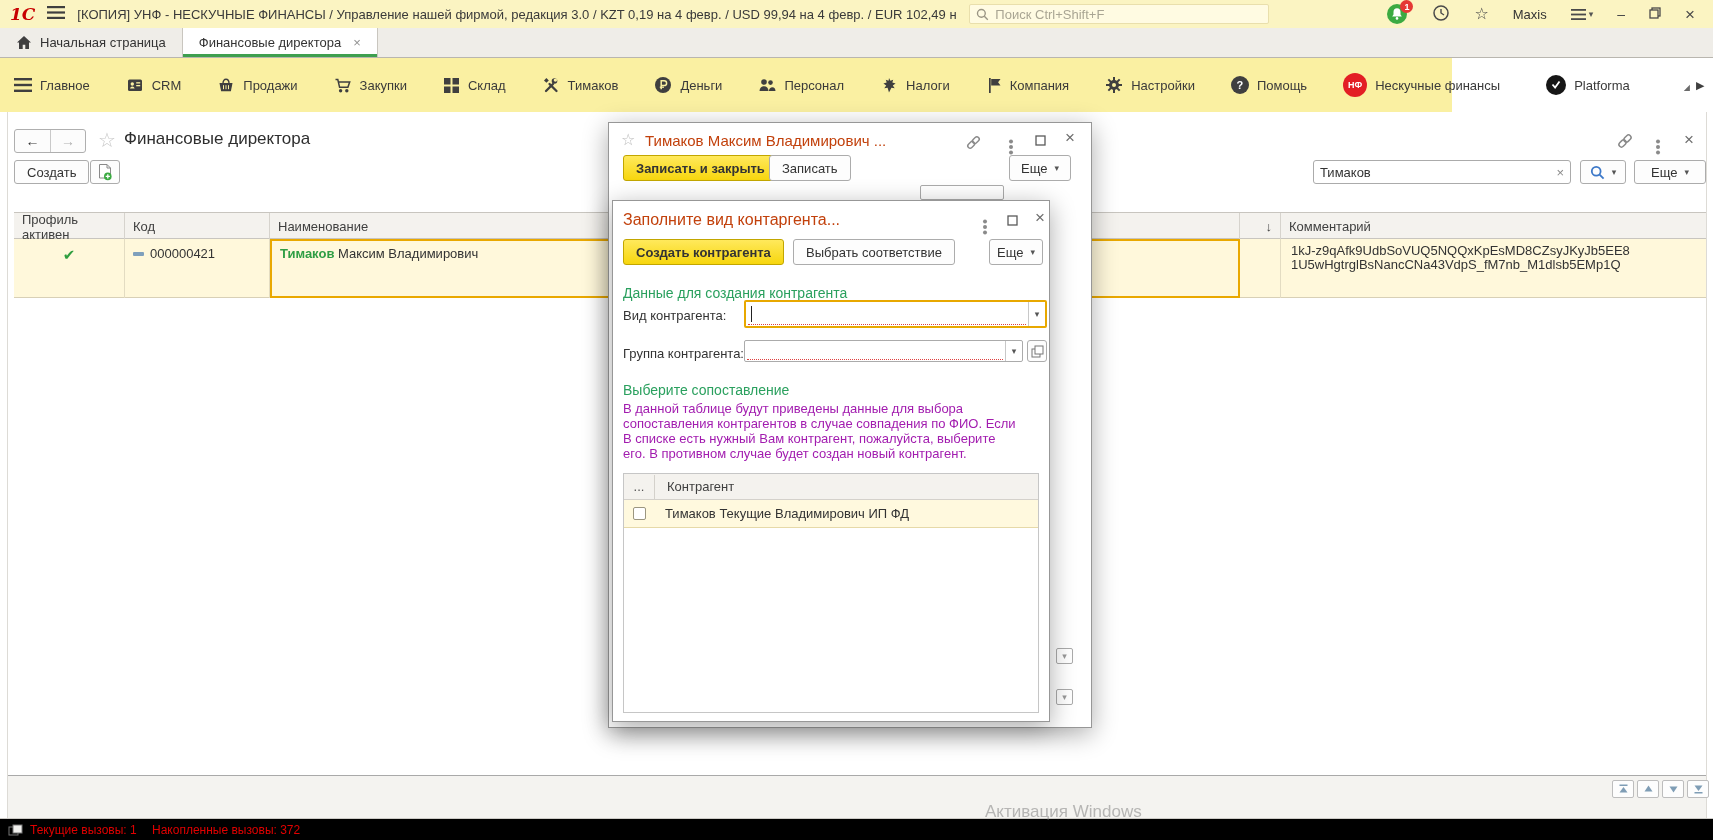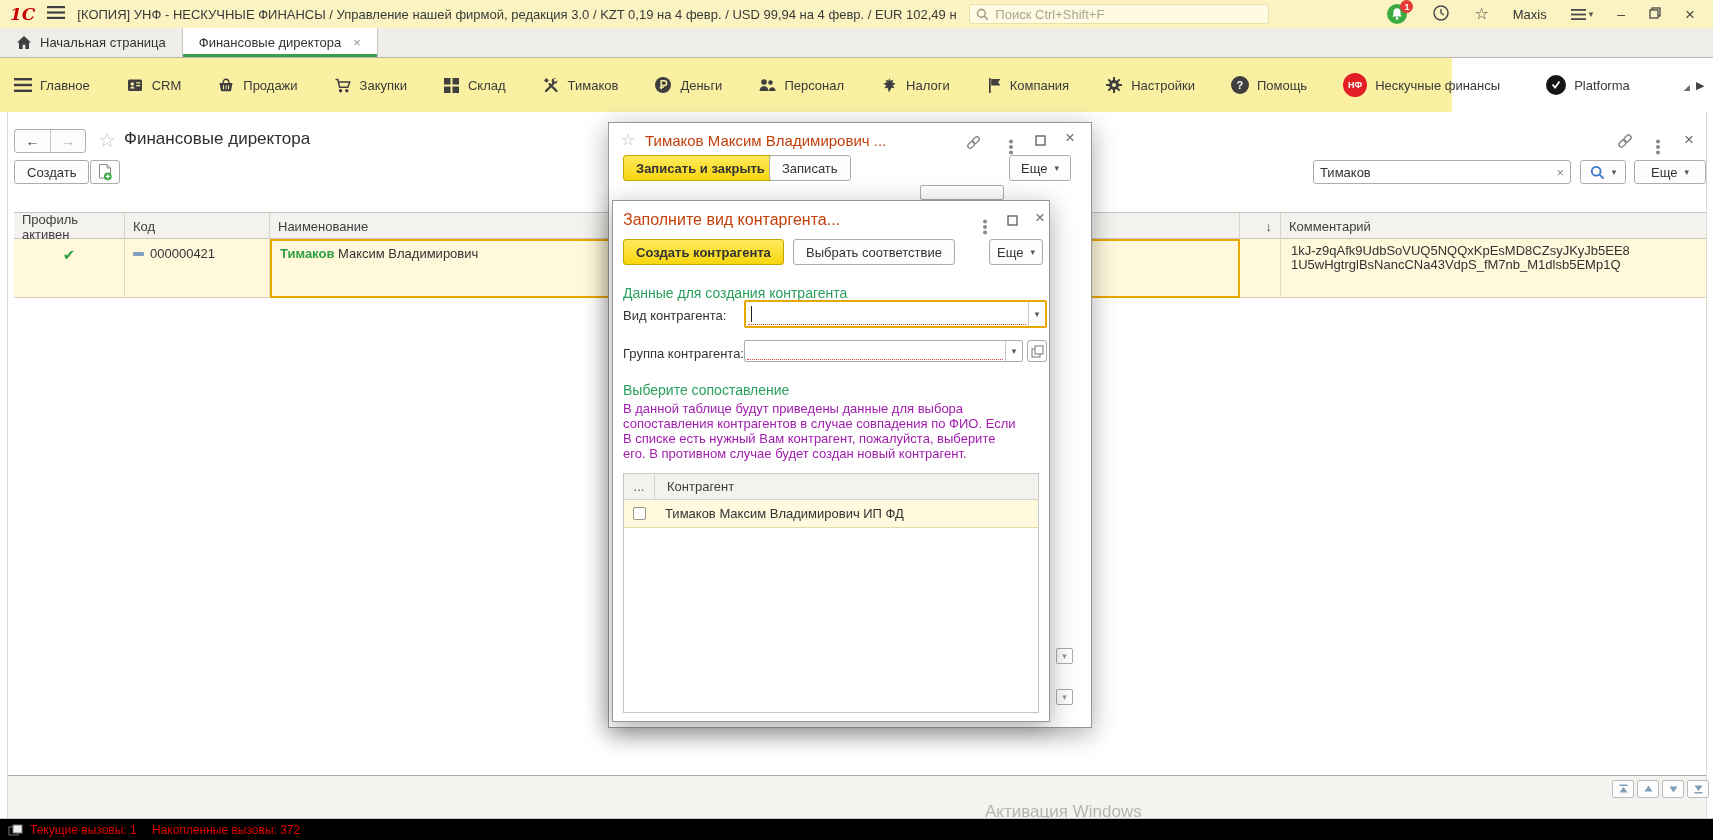--- a/index.html
+++ b/index.html
@@ -475,21 +475,21 @@
 
     <div class="abs" style="left:10px;top:272px;width:416px;height:240px;border:1px solid #C6C6C6">
       <div class="flex" style="height:26px;background:#F4F2EE;border-bottom:1px solid #D4D1CB">
         <span style="width:31px;text-align:center;color:#555;border-right:1px solid #D4D1CB;line-height:24px">...</span>
         <span style="padding-left:12px;color:#3F3F3F">Контрагент</span>
       </div>
       <div class="flex" style="height:28px;background:#FFF9DE;border-bottom:1px solid #E6D9A8">
         <span style="width:31px;display:flex;justify-content:center">
             <span class="checkbox"></span>
           </span>
-        <span style="padding-left:10px">Тимаков Максим Владимирович ИП ФД</span>
+        <span style="padding-left:10px">Тимаков Текущие Владимирович ИП ФД</span>
       </div>
     </div>
   </div>
 
   
   <div class="statusbar">
     <span class="abs" style="left:8px;top:5px">
       <svg width="16" height="12" viewBox="0 0 16 12">
           <rect x="1" y="3" width="9" height="8" fill="none" stroke="#777"></rect>
           <rect x="5" y="1" width="9" height="8" fill="#F0EFED" stroke="#777"></rect>

